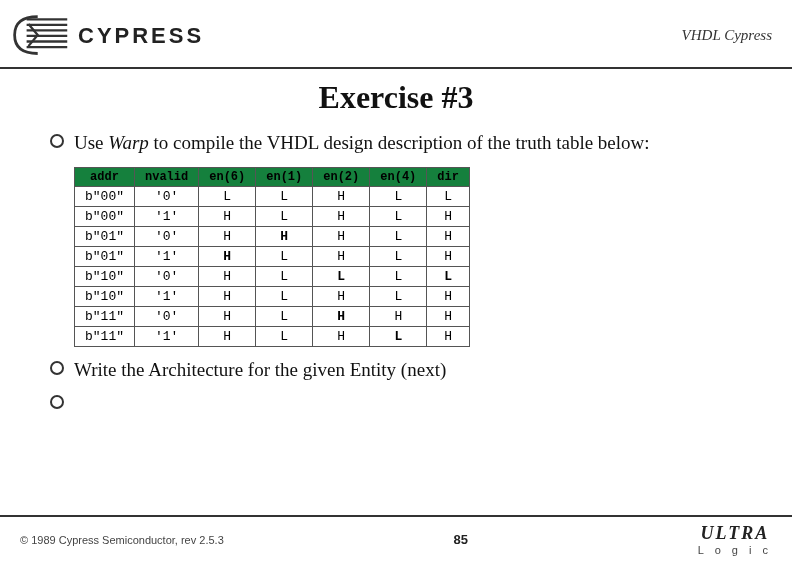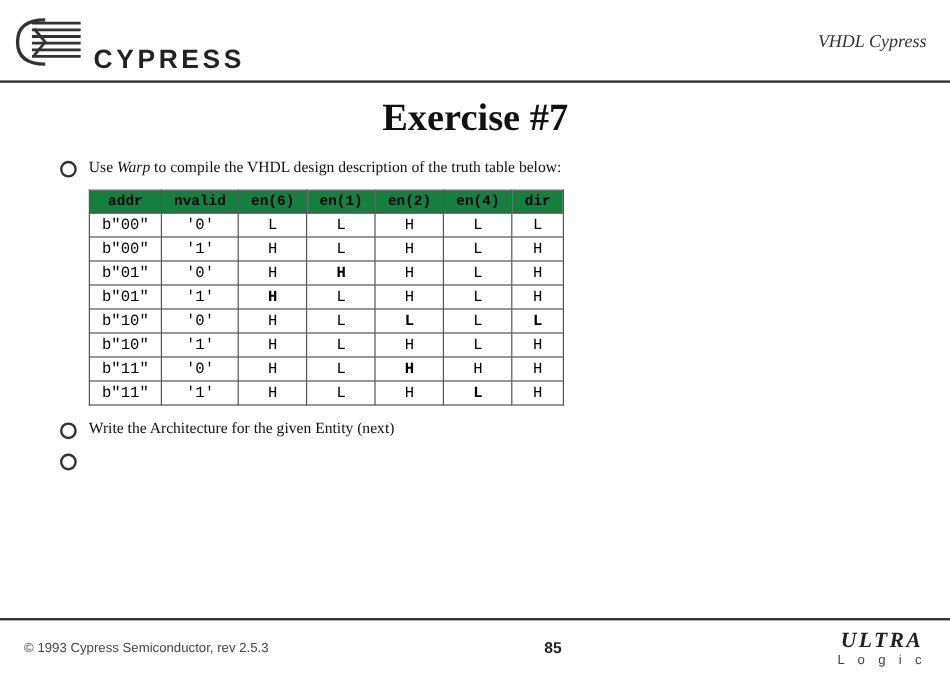--- a/index.html
+++ b/index.html
@@ -16,21 +16,21 @@
     .header {
       display: flex;
       justify-content: space-between;
       align-items: center;
       padding: 8px 20px 4px 10px;
       border-bottom: 2px solid #333;
     }
 
     .logo-area {
       display: flex;
-      align-items: flex-end;
+      align-items: center;
       gap: 8px;
     }
 
     .logo-svg {
       width: 60px;
       height: 55px;
     }
 
     .cypress-text {
       font-size: 22px;
@@ -74,21 +74,21 @@
     .bullet-circle {
       width: 14px;
       height: 14px;
       border: 2px solid #333;
       border-radius: 50%;
       margin-top: 4px;
       flex-shrink: 0;
     }
 
     .bullet-text {
-      font-size: 13px;
+      font-size: 19px;
       font-family: 'Times New Roman', serif;
       line-height: 1.4;
     }
 
     
     .table-wrapper {
       margin: 10px 0 10px 24px;
     }
 
     table.truth-table {
@@ -181,21 +181,21 @@
 
       <polyline points="20,15 30,27 20,39" stroke="#333" stroke-width="2.5" fill="none"></polyline>
     </svg>
     <span class="cypress-text">CYPRESS</span>
   </div>
   <span class="vhdl-training">VHDL Cypress</span>
 </div>
 
 <div class="main-content">
 
-  <div class="exercise-title">Exercise #7</div>
+  <div class="exercise-title">Exercise #3</div>
 
   <div class="bullet-item">
     <div class="bullet-circle"></div>
     <span class="bullet-text">
       Use <em>Warp</em> to compile the VHDL design description of the truth table below:
     </span>
   </div>
 
   <div class="table-wrapper">
     <table class="truth-table">
@@ -292,19 +292,19 @@
     <span class="bullet-text">Write the Architecture for the given Entity (next)</span>
   </div>
 
   <div class="bullet-item">
     <div class="bullet-circle"></div>
   </div>
 
 </div>
 
 <div class="footer">
-  <span class="footer-copy">© 1993 Cypress Semiconductor, rev 2.5.3</span>
+  <span class="footer-copy">© 1989 Cypress Semiconductor, rev 2.5.3</span>
   <span class="footer-page">85</span>
   <div class="ultra-logic-wrapper">
     <span class="ultra-word">ULTRA</span>
     <span class="logic-word">L o g i c</span>
   </div>
 </div>
 
 </body></html>

